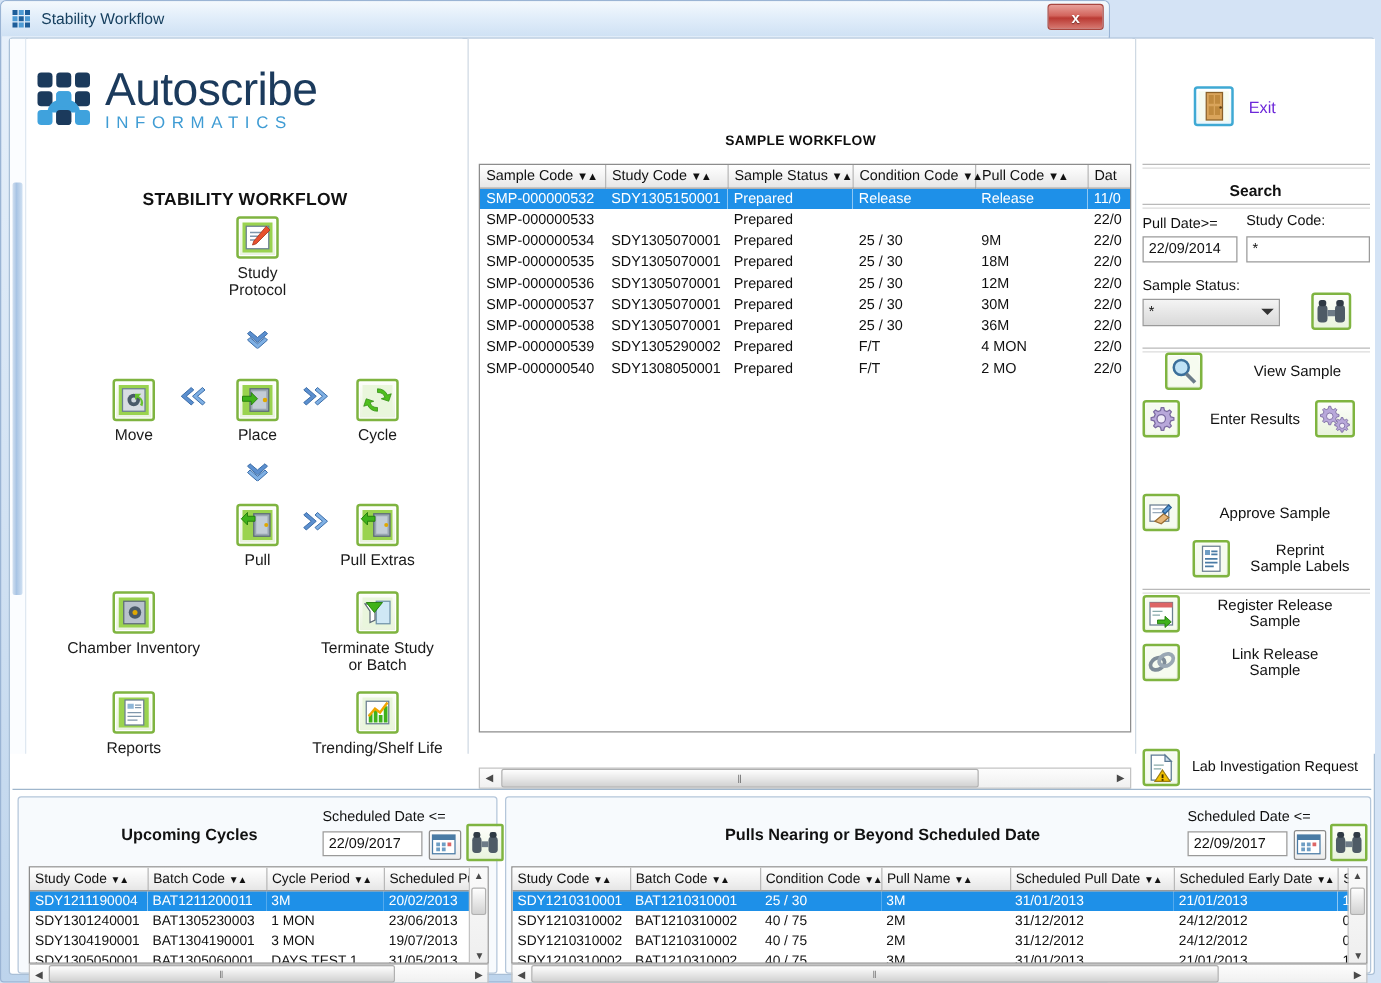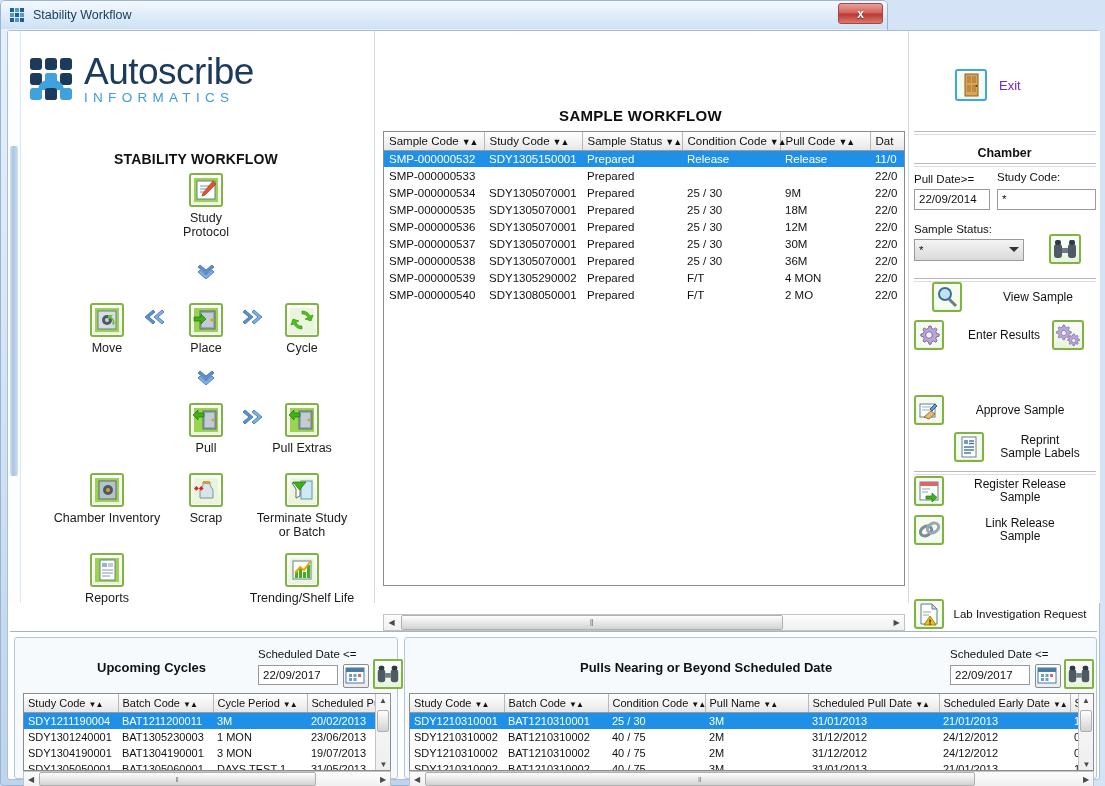--- a/index.html
+++ b/index.html
@@ -103,21 +103,21 @@
 
   .arrow { position: absolute; color: #4a7fc1; font-size: 19px; font-weight: bold; line-height: 1; }
 
   
   .center {
     position: absolute; left: 366px; top: 0; width: 532px; height: 572px;
     background: #fff; border-left: 1px solid #cfd9e3;
   }
   .center h2 {
     margin: 0; padding-top: 76px; text-align: center;
-    font-size: 15px; font-weight: bold; color: #0d0d0d; letter-spacing: .3px;
+    font-size: 11px; font-weight: bold; color: #0d0d0d; letter-spacing: .3px;
   }
   .grid-wrap {
     position: absolute; left: 8px; top: 100px; width: 522px; height: 455px;
     border: 1px solid #8c8c8c; background: #fff; overflow: hidden;
   }
   table.grid { border-collapse: collapse; width: 100%; table-layout: fixed; }
   table.grid th {
     font-size: 11.5px; font-weight: normal; color: #111;
     background: linear-gradient(180deg,#ffffff,#f1f1f1 60%,#e6e6e6);
     border-right: 1px solid #b8b8b8; border-bottom: 1px solid #9a9a9a;
@@ -417,31 +417,20 @@
           <svg width="30" height="30" viewBox="0 0 30 30">
             <rect x="3" y="3" width="24" height="24" fill="#9ad34f"></rect>
             <rect x="7" y="6" width="17" height="18" fill="#b8c2cc" stroke="#5d6b77"></rect>
             <circle cx="16" cy="15" r="5" fill="#4a5a69"></circle>
             <circle cx="16" cy="15" r="2" fill="#e0a800"></circle>
           </svg>
         </div>
         <div class="lbl">Chamber Inventory</div>
       </div>
 
-      <div class="wf-item" style="left:124px; top:442px;">
-        <div class="ic">
-          <svg width="30" height="30" viewBox="0 0 30 30">
-            <rect x="3" y="3" width="24" height="24" fill="#e9f6dc"></rect>
-            <path d="M12 7 l7 0 l0 3 l3 5 l0 8 l-13 0 l0 -8 l3 -5 z" fill="#d9e3ea" stroke="#7f8f9c"></path>
-            <rect x="12" y="6" width="7" height="3" fill="#c8a13a"></rect>
-            <path d="M5 13 l3 -3 l3 3 l3 -3 l3 3 l-3 3 l-3 -3 l-3 3 z" fill="#e02020" transform="translate(-1,3) scale(0.8)"></path>
-          </svg>
-        </div>
-        <div class="lbl">Scrap</div>
-      </div>
 
       <div class="wf-item" style="left:220px; top:442px;">
         <div class="ic">
           <svg width="30" height="30" viewBox="0 0 30 30">
             <rect x="3" y="3" width="24" height="24" fill="#e9f6dc"></rect>
             <rect x="14" y="6" width="11" height="18" fill="#cfe8f5" stroke="#6f93a8"></rect>
             <path d="M5 8 l12 0 l-4 6 l0 7 l-4 2 l0 -9 z" fill="#ffffff" stroke="#5d6b77"></path>
             <path d="M6 7 l13 0 l-6.5 8 z" fill="#3fb21a" stroke="#1f7a08" stroke-width="0.7"></path>
           </svg>
         </div>
@@ -603,21 +592,21 @@
             <rect x="15" y="5" width="4" height="7" fill="#c08a3e"></rect>
             <rect x="10" y="14" width="4" height="7" fill="#c08a3e"></rect>
             <rect x="15" y="14" width="4" height="7" fill="#c08a3e"></rect>
             <circle cx="19.5" cy="15" r="1" fill="#5b3d14"></circle>
           </svg>
         </div>
         <div class="lbl">Exit</div>
       </div>
 
       <div class="hr2" style="top:100px;"></div>
-      <div class="search-title">Chamber</div>
+      <div class="search-title">Search</div>
       <div class="hr2" style="top:132px;"></div>
 
       <div class="fld-lbl" style="left:5px; top:142px;">Pull Date&gt;=</div>
       <div class="fld" style="left:5px; top:158px; width:76px;">22/09/2014</div>
 
       <div class="fld-lbl" style="left:88px; top:140px;">Study Code:</div>
       <div class="fld" style="left:88px; top:158px; width:99px;">*</div>
 
       <div class="fld-lbl" style="left:5px; top:192px;">Sample Status:</div>
       <div class="sel-box" style="left:5px; top:208px; width:110px;">

